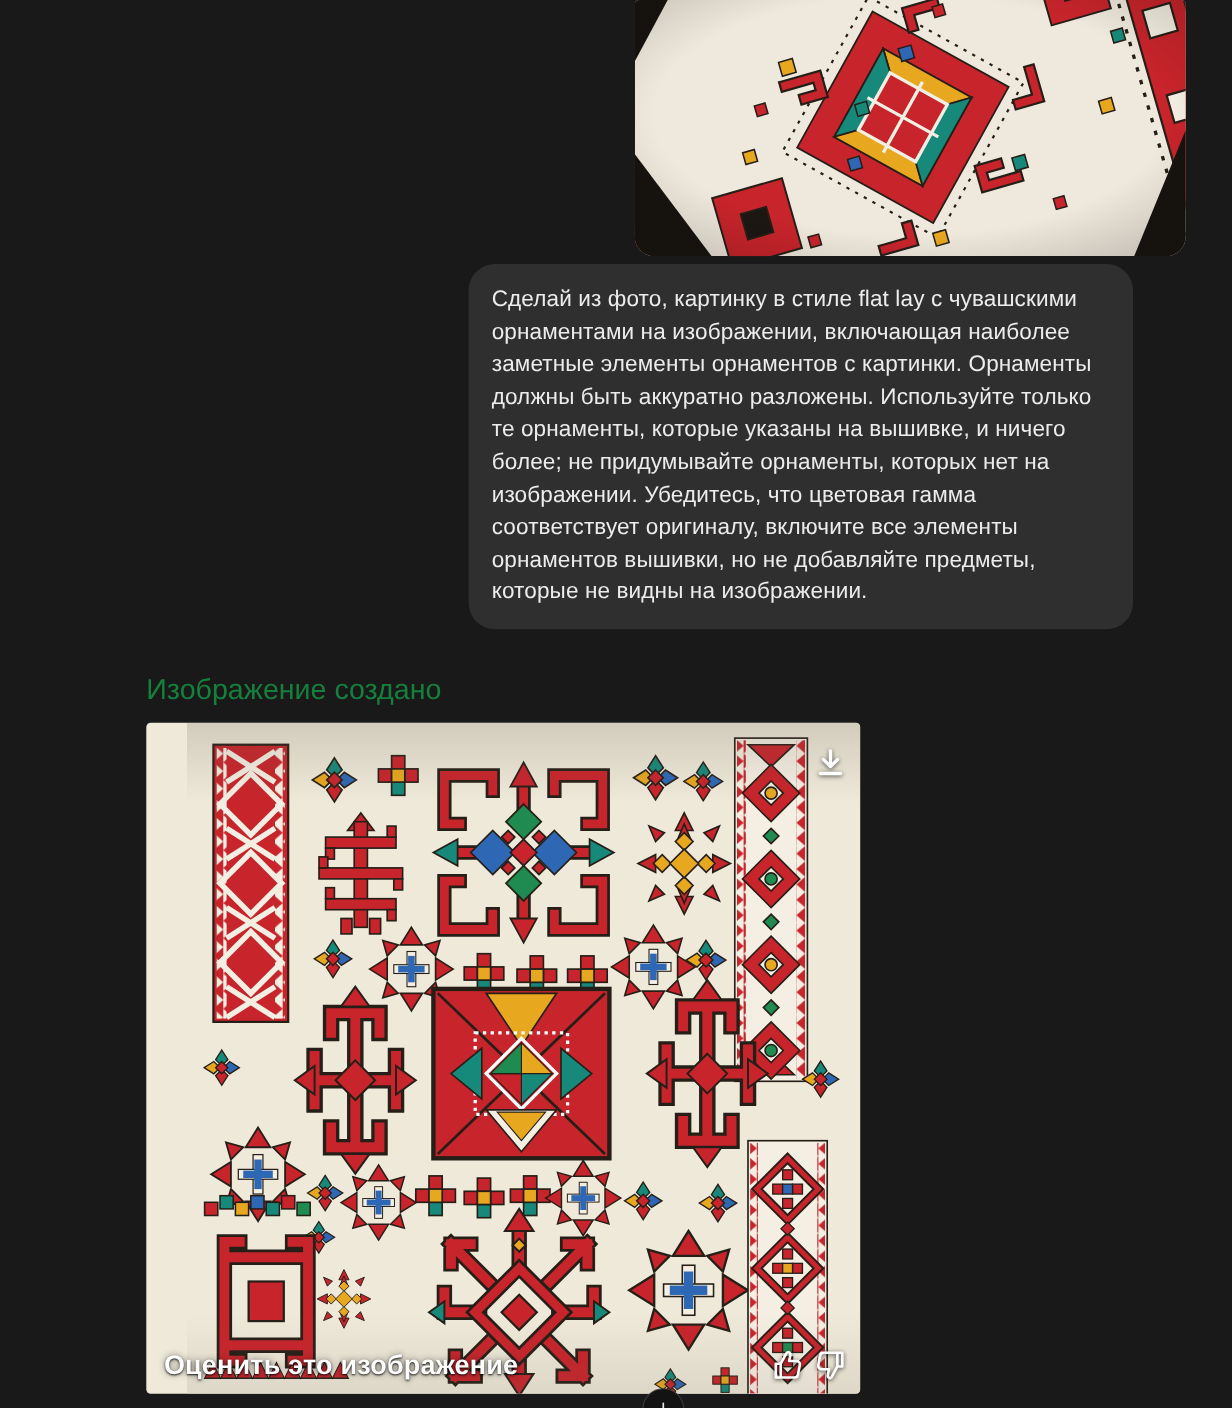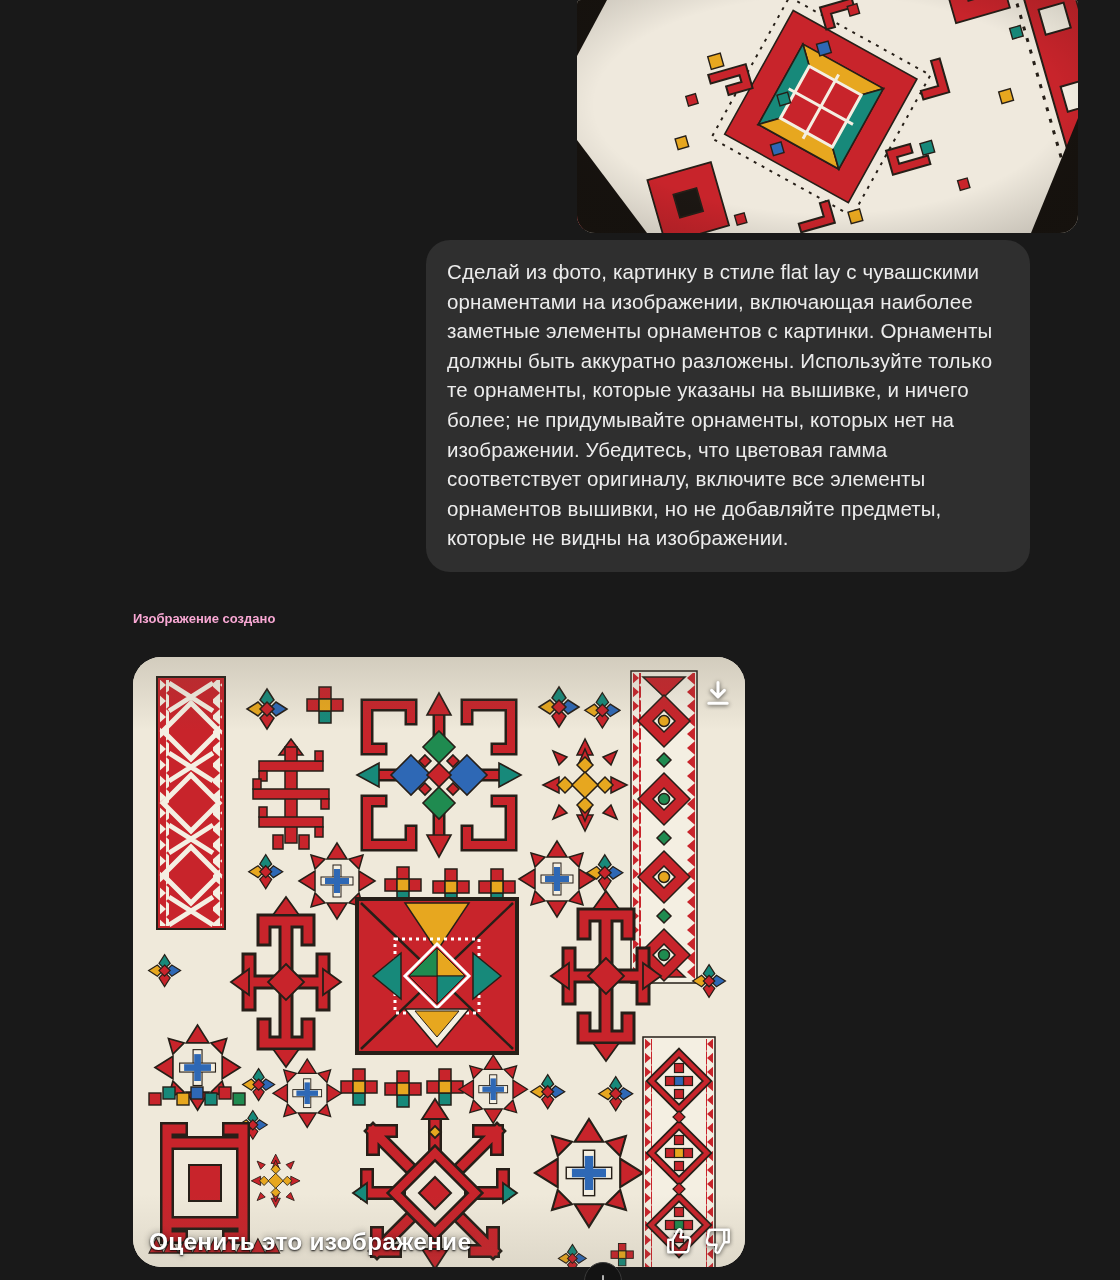--- a/index.html
+++ b/index.html
@@ -15,25 +15,25 @@
   position:absolute;left:577px;top:0;width:501px;height:233px;
   border-radius:4px 4px 18px 18px;overflow:hidden;background:#17130f;
 }
 .photo svg{display:block;width:100%;height:100%}
 .bubble{
   position:absolute;left:426px;top:240px;width:604px;box-sizing:border-box;
   background:#2f2f2f;color:#ececec;border-radius:24px;padding:17px 21px 19px;
   font-size:20.5px;line-height:29.6px;letter-spacing:.1px;
 }
 .status{
-  position:absolute;left:133px;top:611px;color:#f9a8d4;font-size:13px;font-weight:bold;
+  position:absolute;left:133px;top:611px;color:#15803d;font-size:26px;
 }
 .card{
   position:absolute;left:133px;top:657px;width:612px;height:610px;
-  border-radius:28px;overflow:hidden;background:var(--cream);
+  border-radius:4px;overflow:hidden;background:var(--cream);padding-left:37px;
 }
 .card>svg.art{display:block;width:612px;height:610px}
 .dl-btn{
   position:absolute;top:20px;right:10px;width:34px;height:34px;border:0;background:transparent;
   color:#fff;padding:0;cursor:pointer;filter:drop-shadow(0 1px 2px rgba(0,0,0,.65));
 }
 .rate{
   position:absolute;left:16px;bottom:11px;font-size:24.5px;font-weight:700;color:#fff;
   text-shadow:0 1px 2px rgba(0,0,0,.9),0 0 7px rgba(0,0,0,.45);letter-spacing:.2px;cursor:pointer;
 }

